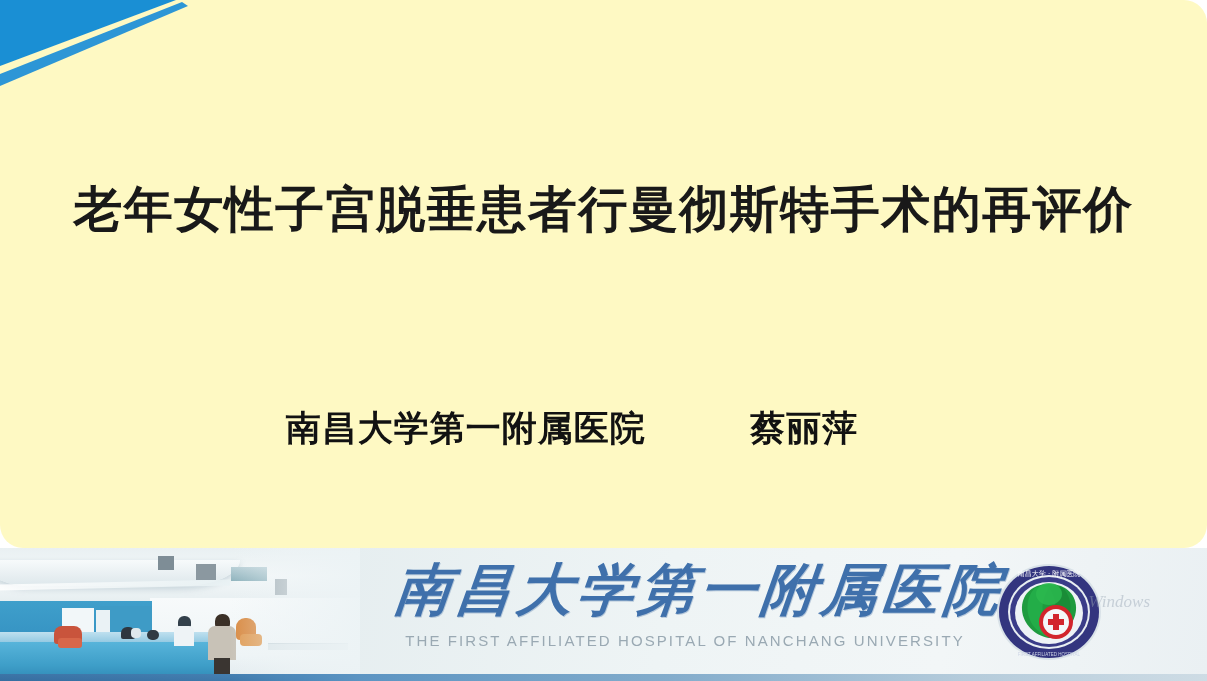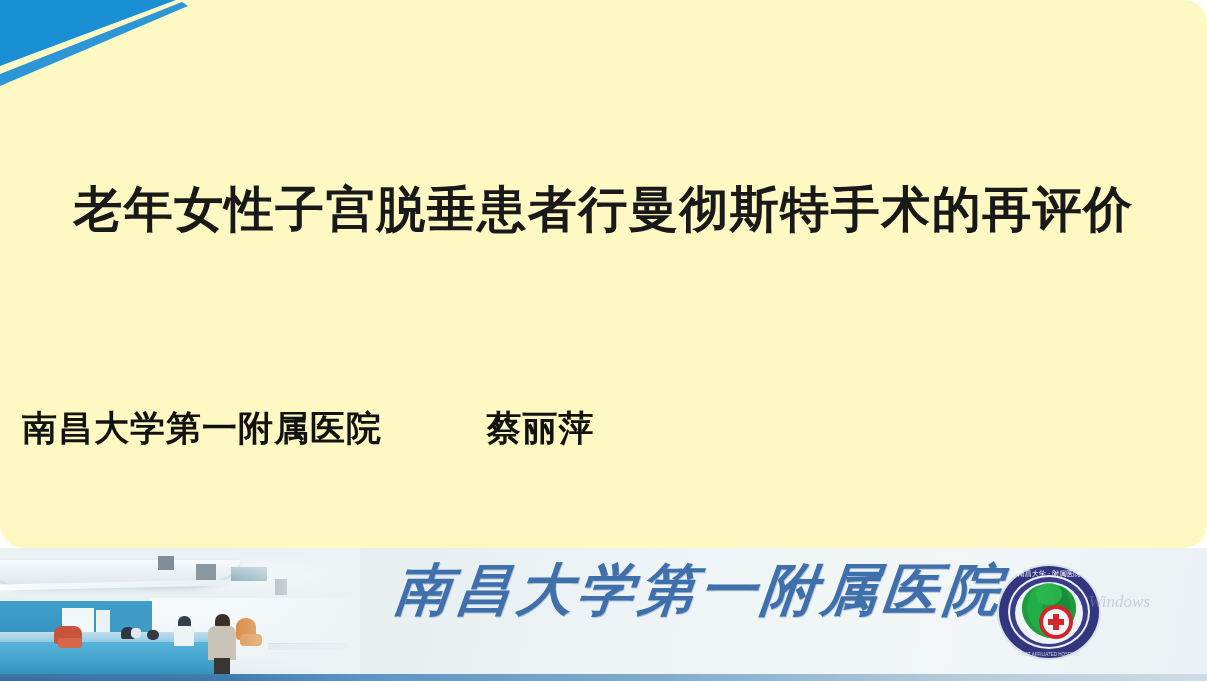--- a/index.html
+++ b/index.html
@@ -50,20 +50,21 @@
     letter-spacing: 1.5px;
     white-space: nowrap;
     font-family: "DejaVu Sans", "Liberation Sans", sans-serif;
   }
 
   .affiliation-row {
     position: absolute;
     left: 0;
     top: 405px;
     width: 1122px;
+    text-align: center;
     white-space: nowrap;
   }
   .affiliation-inner {
     display: inline-block;
     padding-left: 22px;
   }
   .affiliation-org,
   .affiliation-author {
     display: inline-block;
     font-size: 35px;
@@ -280,20 +281,21 @@
       <div class="lobby-man-body"></div>
       <div class="lobby-man-legs"></div>
       <div class="lobby-floor"></div>
       <div class="lobby-fade"></div>
     </div>
 
   </div>
 
   <div class="banner-name">南昌大学第一附属医院</div>
 
+  <div class="banner-name-en">THE FIRST AFFILIATED HOSPITAL OF NANCHANG UNIVERSITY</div>
 
   <svg class="emblem" viewBox="0 0 108 108">
     <ellipse cx="54" cy="54" rx="52" ry="48" fill="#d9e2e8"></ellipse>
     <ellipse cx="54" cy="54" rx="50" ry="46" fill="#33357f"></ellipse>
     <ellipse cx="54" cy="54" rx="41" ry="37" fill="#e8eef2"></ellipse>
     <ellipse cx="54" cy="54" rx="39" ry="35" fill="#3a3c88"></ellipse>
     <ellipse cx="54" cy="55" rx="34" ry="31" fill="#eef3f6"></ellipse>
     <path d="M54 26 C36 26 26 38 27 52 C28 66 40 78 54 80 C68 78 80 66 81 52 C82 38 72 26 54 26 Z" fill="#1f9b3f"></path>
     <path d="M40 30 C30 40 30 58 40 70 C46 76 52 79 54 80 C50 70 46 56 48 44 C49 38 52 33 54 29 C49 28 44 28 40 30 Z" fill="#23ad48"></path>
     <path d="M68 30 C78 40 78 58 68 70 C62 76 56 79 54 80 C58 70 62 56 60 44 C59 38 56 33 54 29 C59 28 64 28 68 30 Z" fill="#1a8c37"></path>

